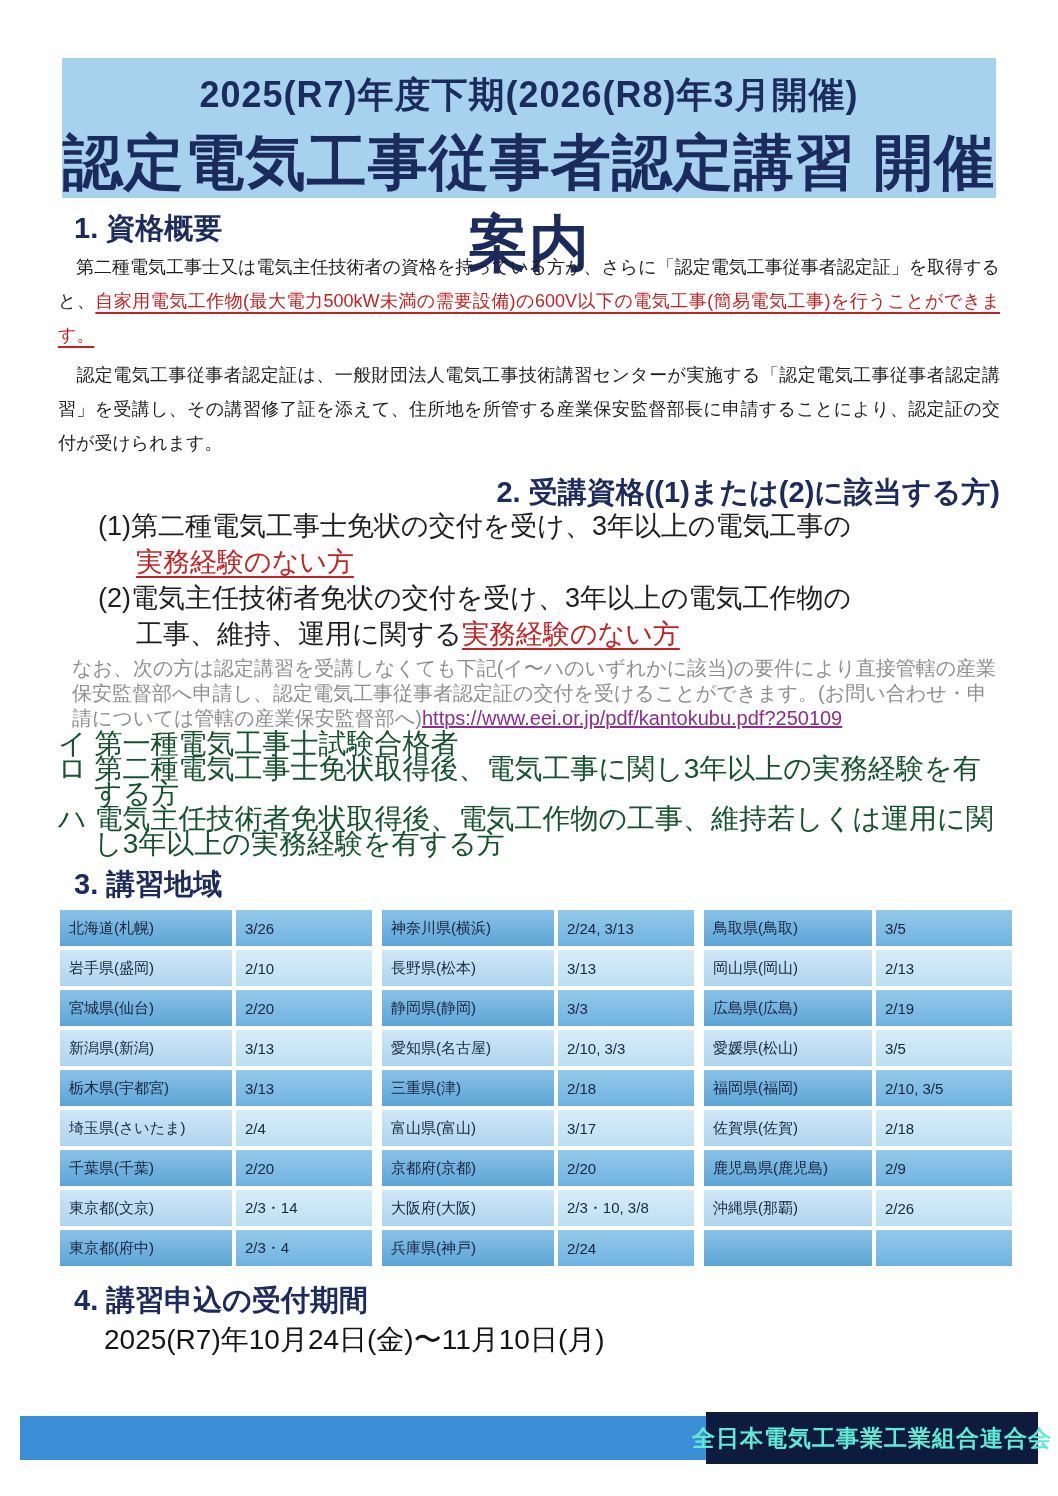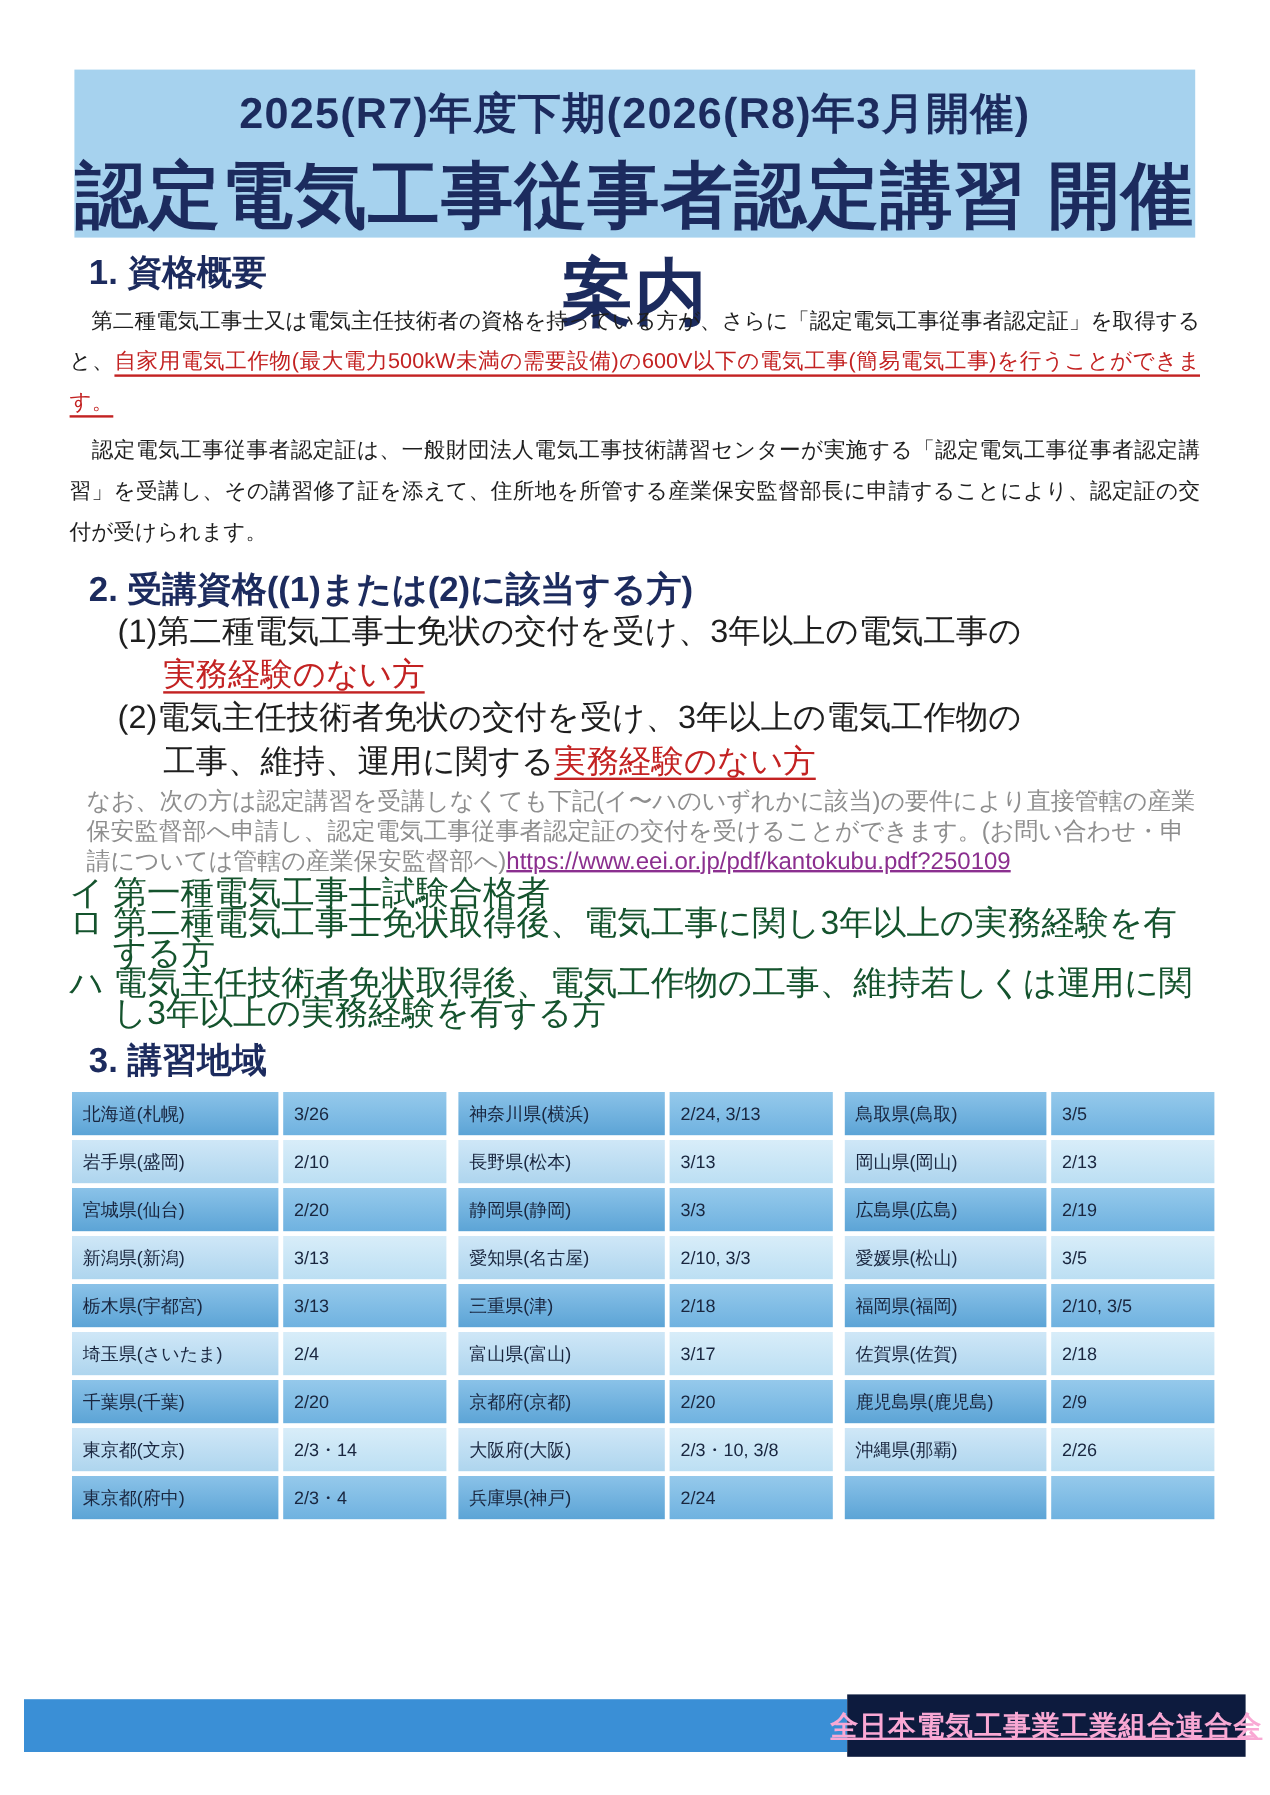--- a/index.html
+++ b/index.html
@@ -17,21 +17,21 @@
     color:var(--navy,#1c2b5e);text-align:center;
   }
   .hero-sub{padding-top:13px;font-size:36px;font-weight:bold;letter-spacing:1px;}
   .hero-title{font-size:60px;font-weight:900;letter-spacing:1px;margin-top:3px;}
 
   h2{
     font-size:29px;line-height:32px;margin:0 0 0 16px;
     color:var(--navy,#1c2b5e);font-weight:bold;
   }
   .h-s1{margin-top:14px;}
-  .h-s2{margin-top:16px;}
+  .h-s2{margin-top:16px;text-align:right;}
   .h-s3{margin-top:12px;}
   .h-s4{margin-top:18px;}
 
   .para{font-size:18px;line-height:34px;margin:6px 0 0 0;text-align:justify;}
   .red-u{
     color:var(--red,#c32222);
     text-decoration:underline;text-decoration-thickness:2px;text-underline-offset:5px;
   }
 
   .qline{margin-left:40px;font-size:27px;line-height:36px;}
@@ -64,22 +64,22 @@
   .cell.light{background:linear-gradient(180deg,#cfe7f7 0%,#aed5ee 100%);}
   .cell.light.date{background:linear-gradient(180deg,#d8edf9 0%,#bcdff3 100%);}
 
   .period{margin:6px 0 0 46px;font-size:28px;line-height:36px;color:#141414;}
 
   
   .footer{position:absolute;left:20px;right:20px;top:1412px;height:52px;display:flex;align-items:center;}
   .footer-blue{flex:1;height:44px;background:var(--footer-blue,#3a8fd6);}
   .footer-navy{
     width:332px;height:52px;background:var(--footer-navy,#0d1b3e);
-    color:#f9a8d4;display:flex;align-items:center;justify-content:center;
-    font-size:23px;font-weight:bold;letter-spacing:1px;white-space:nowrap;text-decoration:underline;
+    color:#5eead4;display:flex;align-items:center;justify-content:center;
+    font-size:23px;font-weight:bold;letter-spacing:1px;white-space:nowrap;
   }
 </style>
 </head>
 <body>
 
 <div class="content">
 
   <header class="hero">
     <div class="hero-sub">2025(R7)年度下期(2026(R8)年3月開催)</div>
     <div class="hero-title">認定電気工事従事者認定講習 開催案内</div>
@@ -164,19 +164,23 @@
           <div class="cell loc dark">鹿児島県(鹿児島)</div>
           <div class="cell date dark">2/9</div>
           <div class="cell loc light">沖縄県(那覇)</div>
           <div class="cell date light">2/26</div>
           <div class="cell loc dark"></div>
           <div class="cell date dark"></div>
         </div>
       </div>
   </section>
 
+  <section>
+    <h2 class="h-s4">4. 講習申込の受付期間</h2>
+    <div class="period">2025(R7)年10月24日(金)〜11月10日(月)</div>
+  </section>
 
 </div>
 
 <div class="footer">
   <div class="footer-blue"></div>
   <div class="footer-navy">全日本電気工事業工業組合連合会</div>
 </div>
 
 </body></html>

